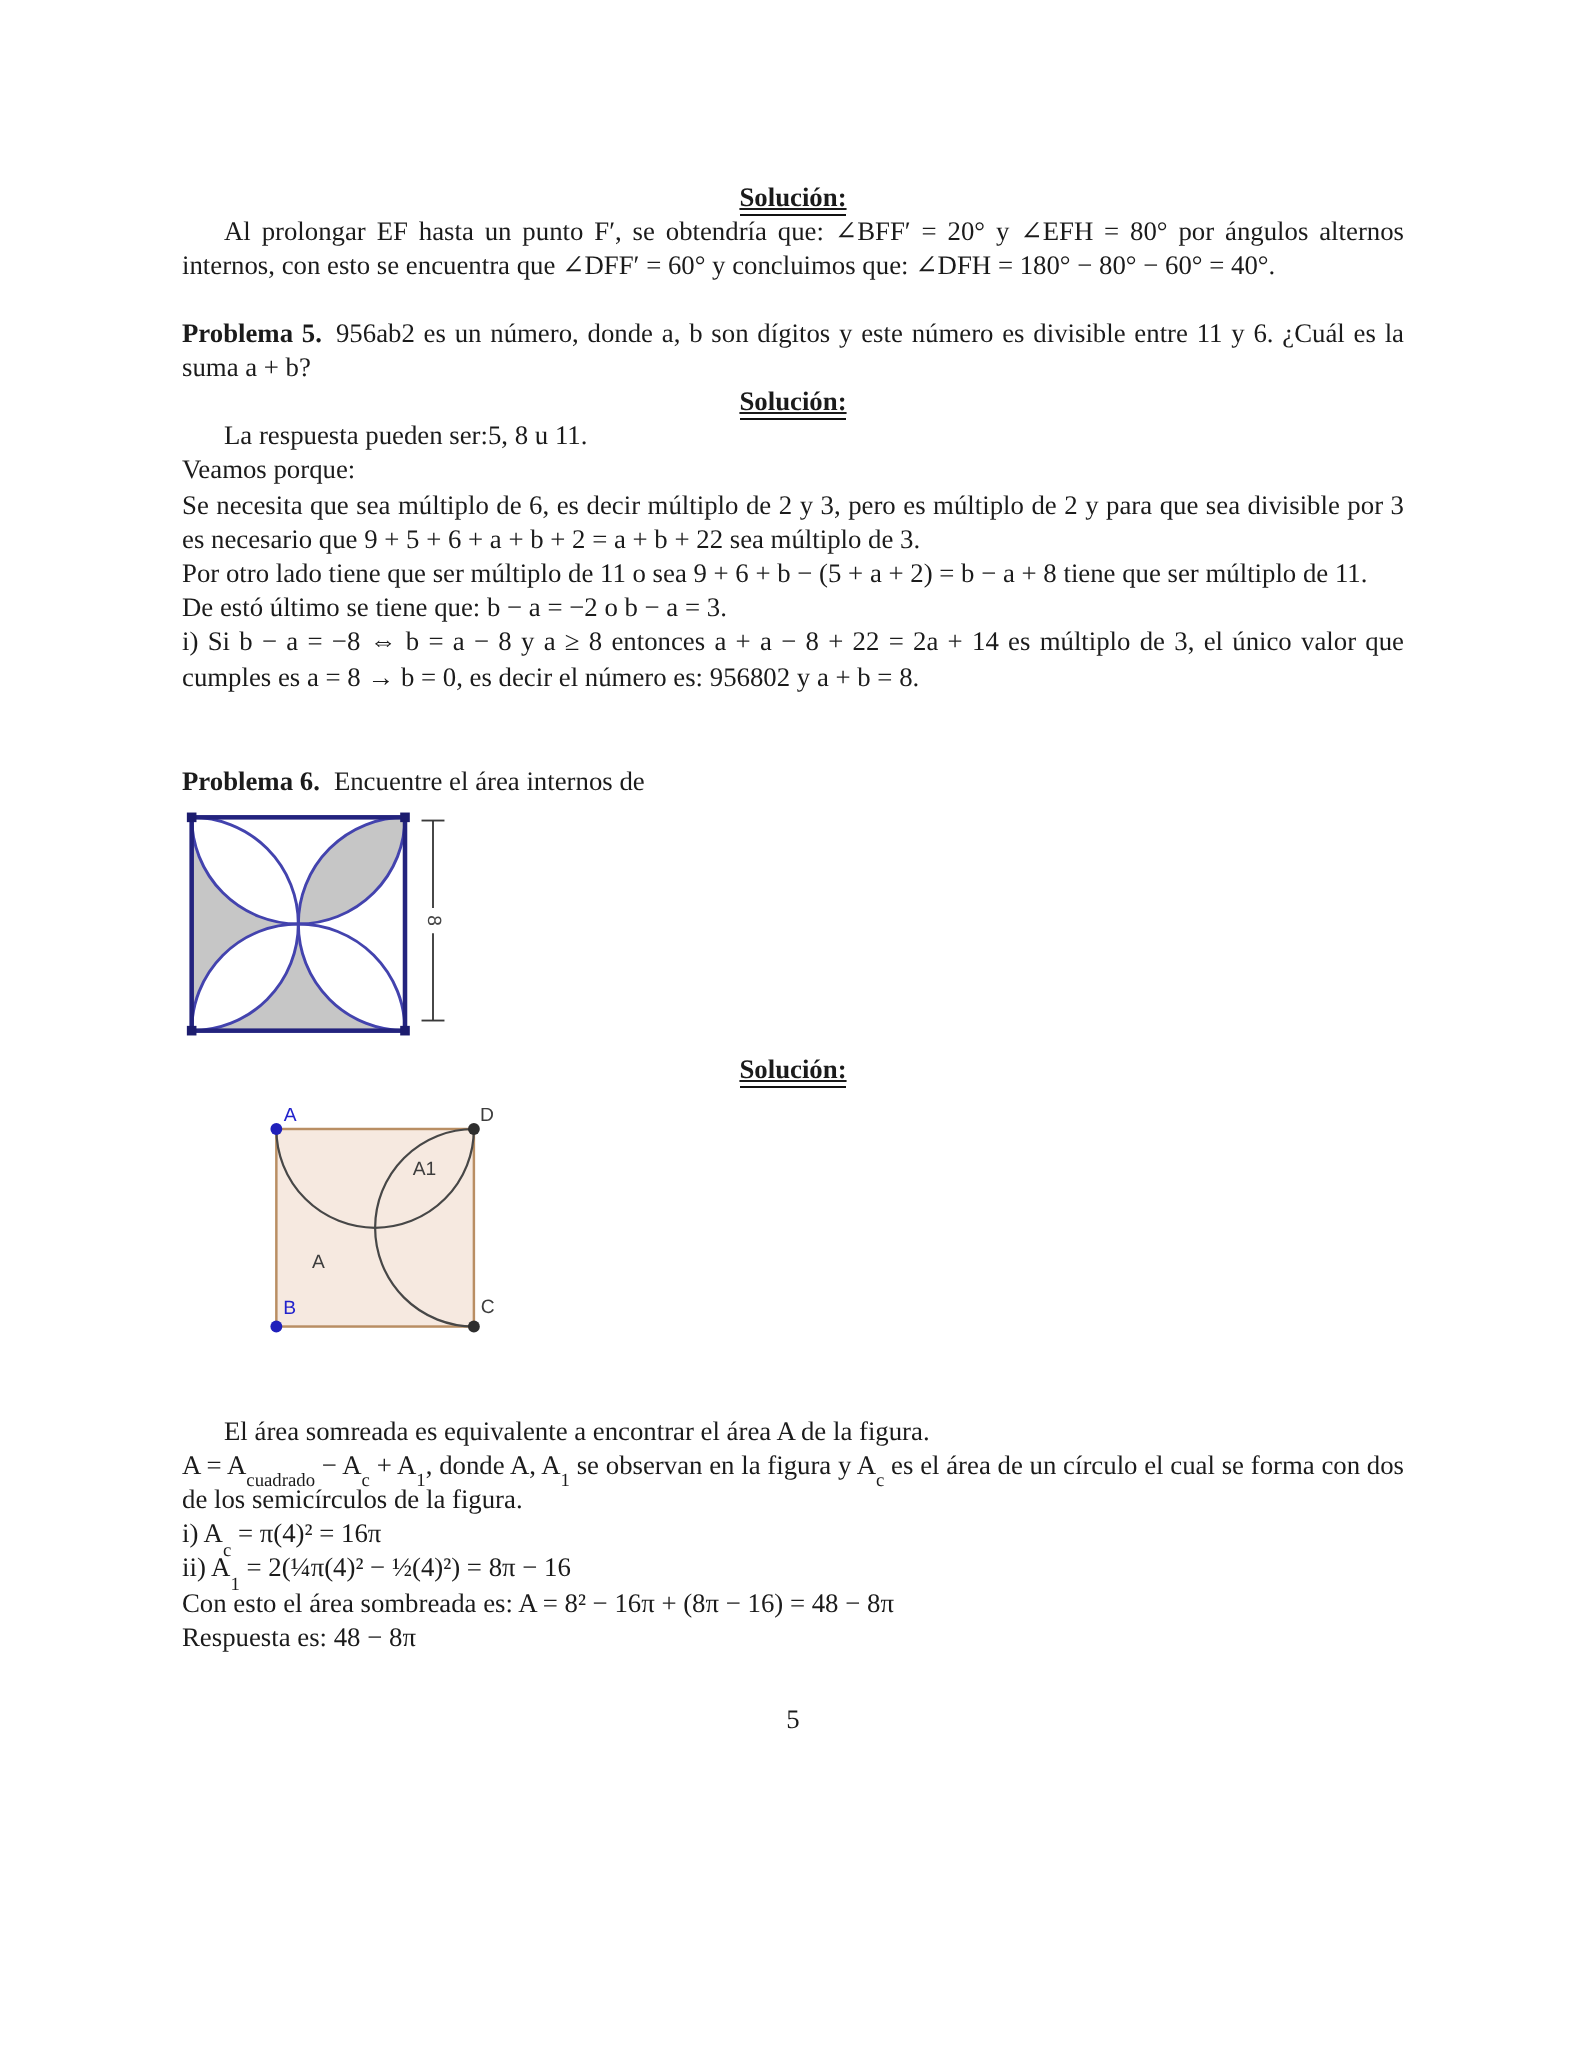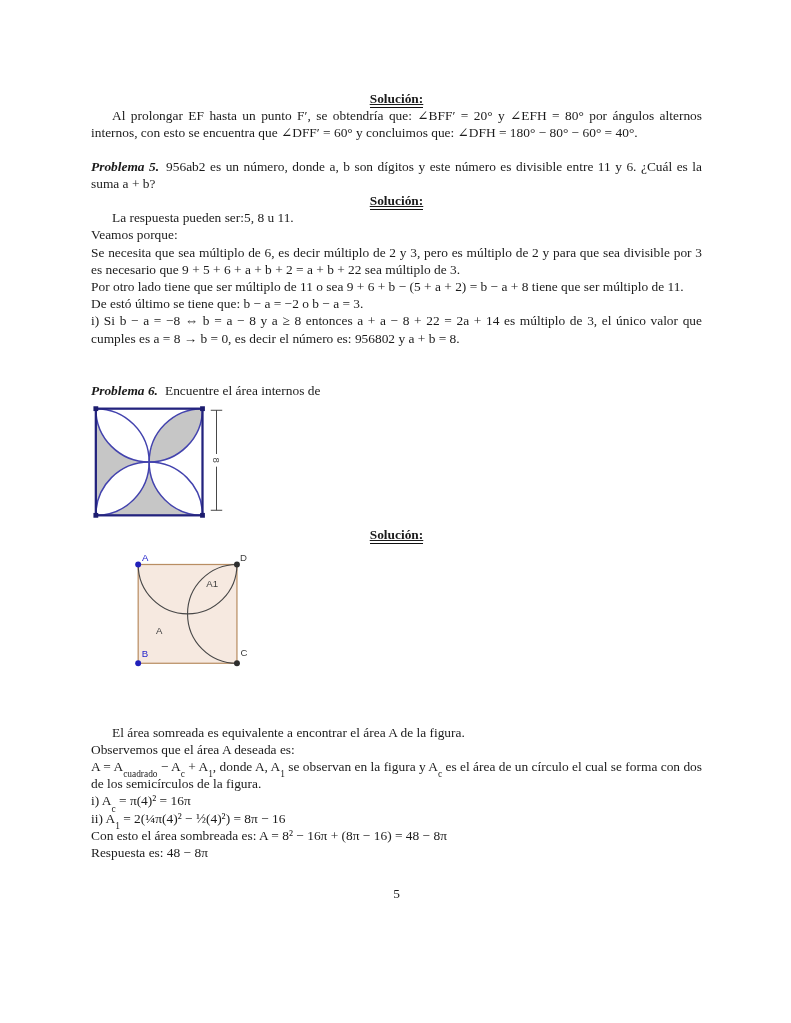--- a/index.html
+++ b/index.html
@@ -7,27 +7,27 @@
     width:791px; height:1023px; background:#ffffff; overflow:hidden;
     font-family:"Liberation Serif","DejaVu Serif",serif; color:#1b1b1b;
     position:relative;
   }
   .content { position:absolute; left:91px; top:90px; width:611px;
              font-size:13.4px; line-height:17.2px; }
   p { margin:0; text-align:justify; }
   .indent { text-indent:21px; }
   .sol { font-weight:bold; text-align:center;text-decoration:underline; }
   .sol .ul { border-bottom:1.4px solid #111; padding-bottom:0.5px; }
-  .prob-label { font-weight:bold; padding-right:7px;font-style:italic; }
+  .prob-label { font-weight:bold; padding-right:7px; }
   .sec-p5 { margin-top:16px; }
   .sec-p6 { margin-top:35px; }
   .fig1wrap { margin:5px 0 0 0; }
   .solfig { margin-top:2px; }
   .fig2wrap { margin:11px 0 0 37px; }
-  .after-figs { margin-top:44px; }
+  .after-figs { margin-top:27px; }
   .pagenum { margin-top:24px; text-align:center; }
   sub { font-size:70%; line-height:0; position:relative; top:0.28em; }
   svg text { font-family:"Liberation Sans","DejaVu Sans",sans-serif; }
 </style>
 </head>
 <body>
 
 <div class="content">
 
   <section>
@@ -87,21 +87,20 @@
         <text x="8.25" y="-0.32" font-size="0.78" fill="#3d3d3d">D</text>
         <text x="0.28" y="7.5" font-size="0.78" fill="#2222cc">B</text>
         <text x="8.28" y="7.45" font-size="0.78" fill="#3d3d3d">C</text>
         <text x="6.0" y="1.85" font-size="0.78" text-anchor="middle" fill="#3d3d3d">A1</text>
         <text x="1.7" y="5.65" font-size="0.78" text-anchor="middle" fill="#3d3d3d">A</text>
       </svg>
     </div>
 
     <div class="after-figs">
       <p class="indent">El área somreada es equivalente a encontrar el área A de la figura.</p>
-      <p>Observemos que el área A deseada es:</p>
       <p>A = A<sub>cuadrado</sub> − A<sub>c</sub> + A<sub>1</sub>, donde A, A<sub>1</sub> se observan en la figura y A<sub>c</sub> es el área de un círculo el cual se forma con dos de los semicírculos de la figura.</p>
       <p>i) A<sub>c</sub> = π(4)² = 16π</p>
       <p>ii) A<sub>1</sub> = 2(¼π(4)² − ½(4)²) = 8π − 16</p>
       <p>Con esto el área sombreada es: A = 8² − 16π + (8π − 16) = 48 − 8π</p>
       <p>Respuesta es: 48 − 8π</p>
     </div>
   </section>
 
   <p class="pagenum">5</p>
 

